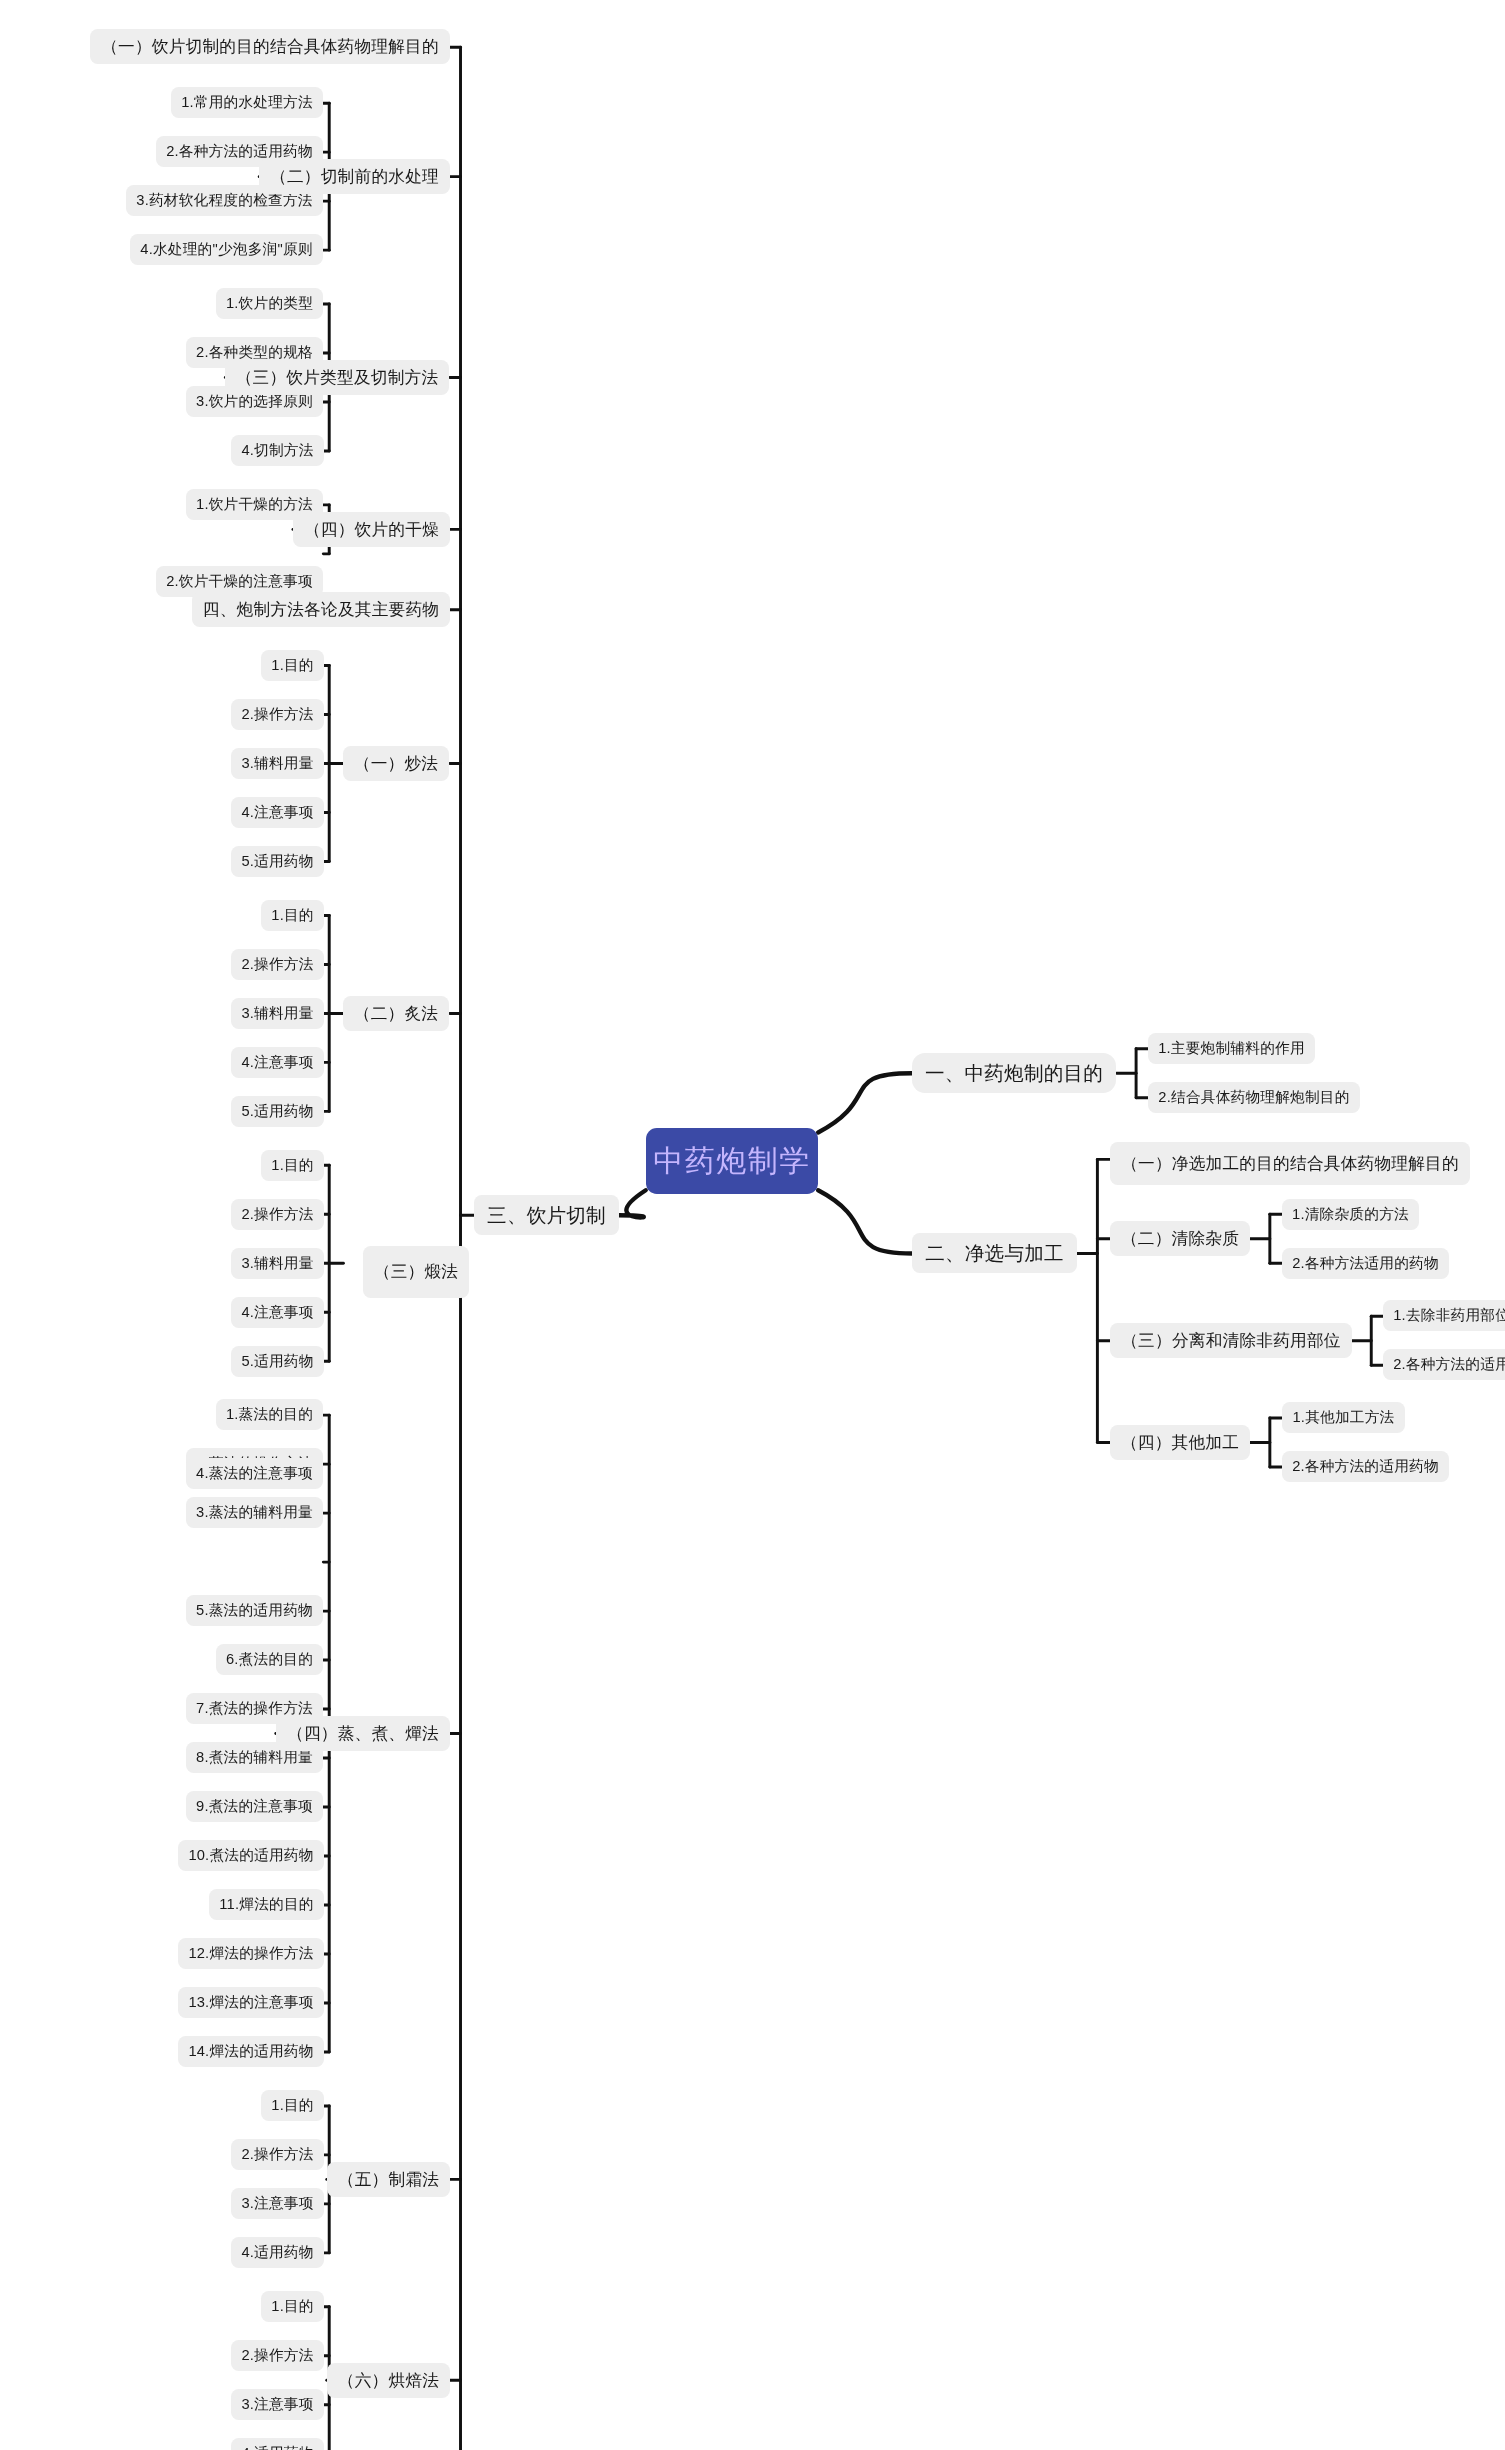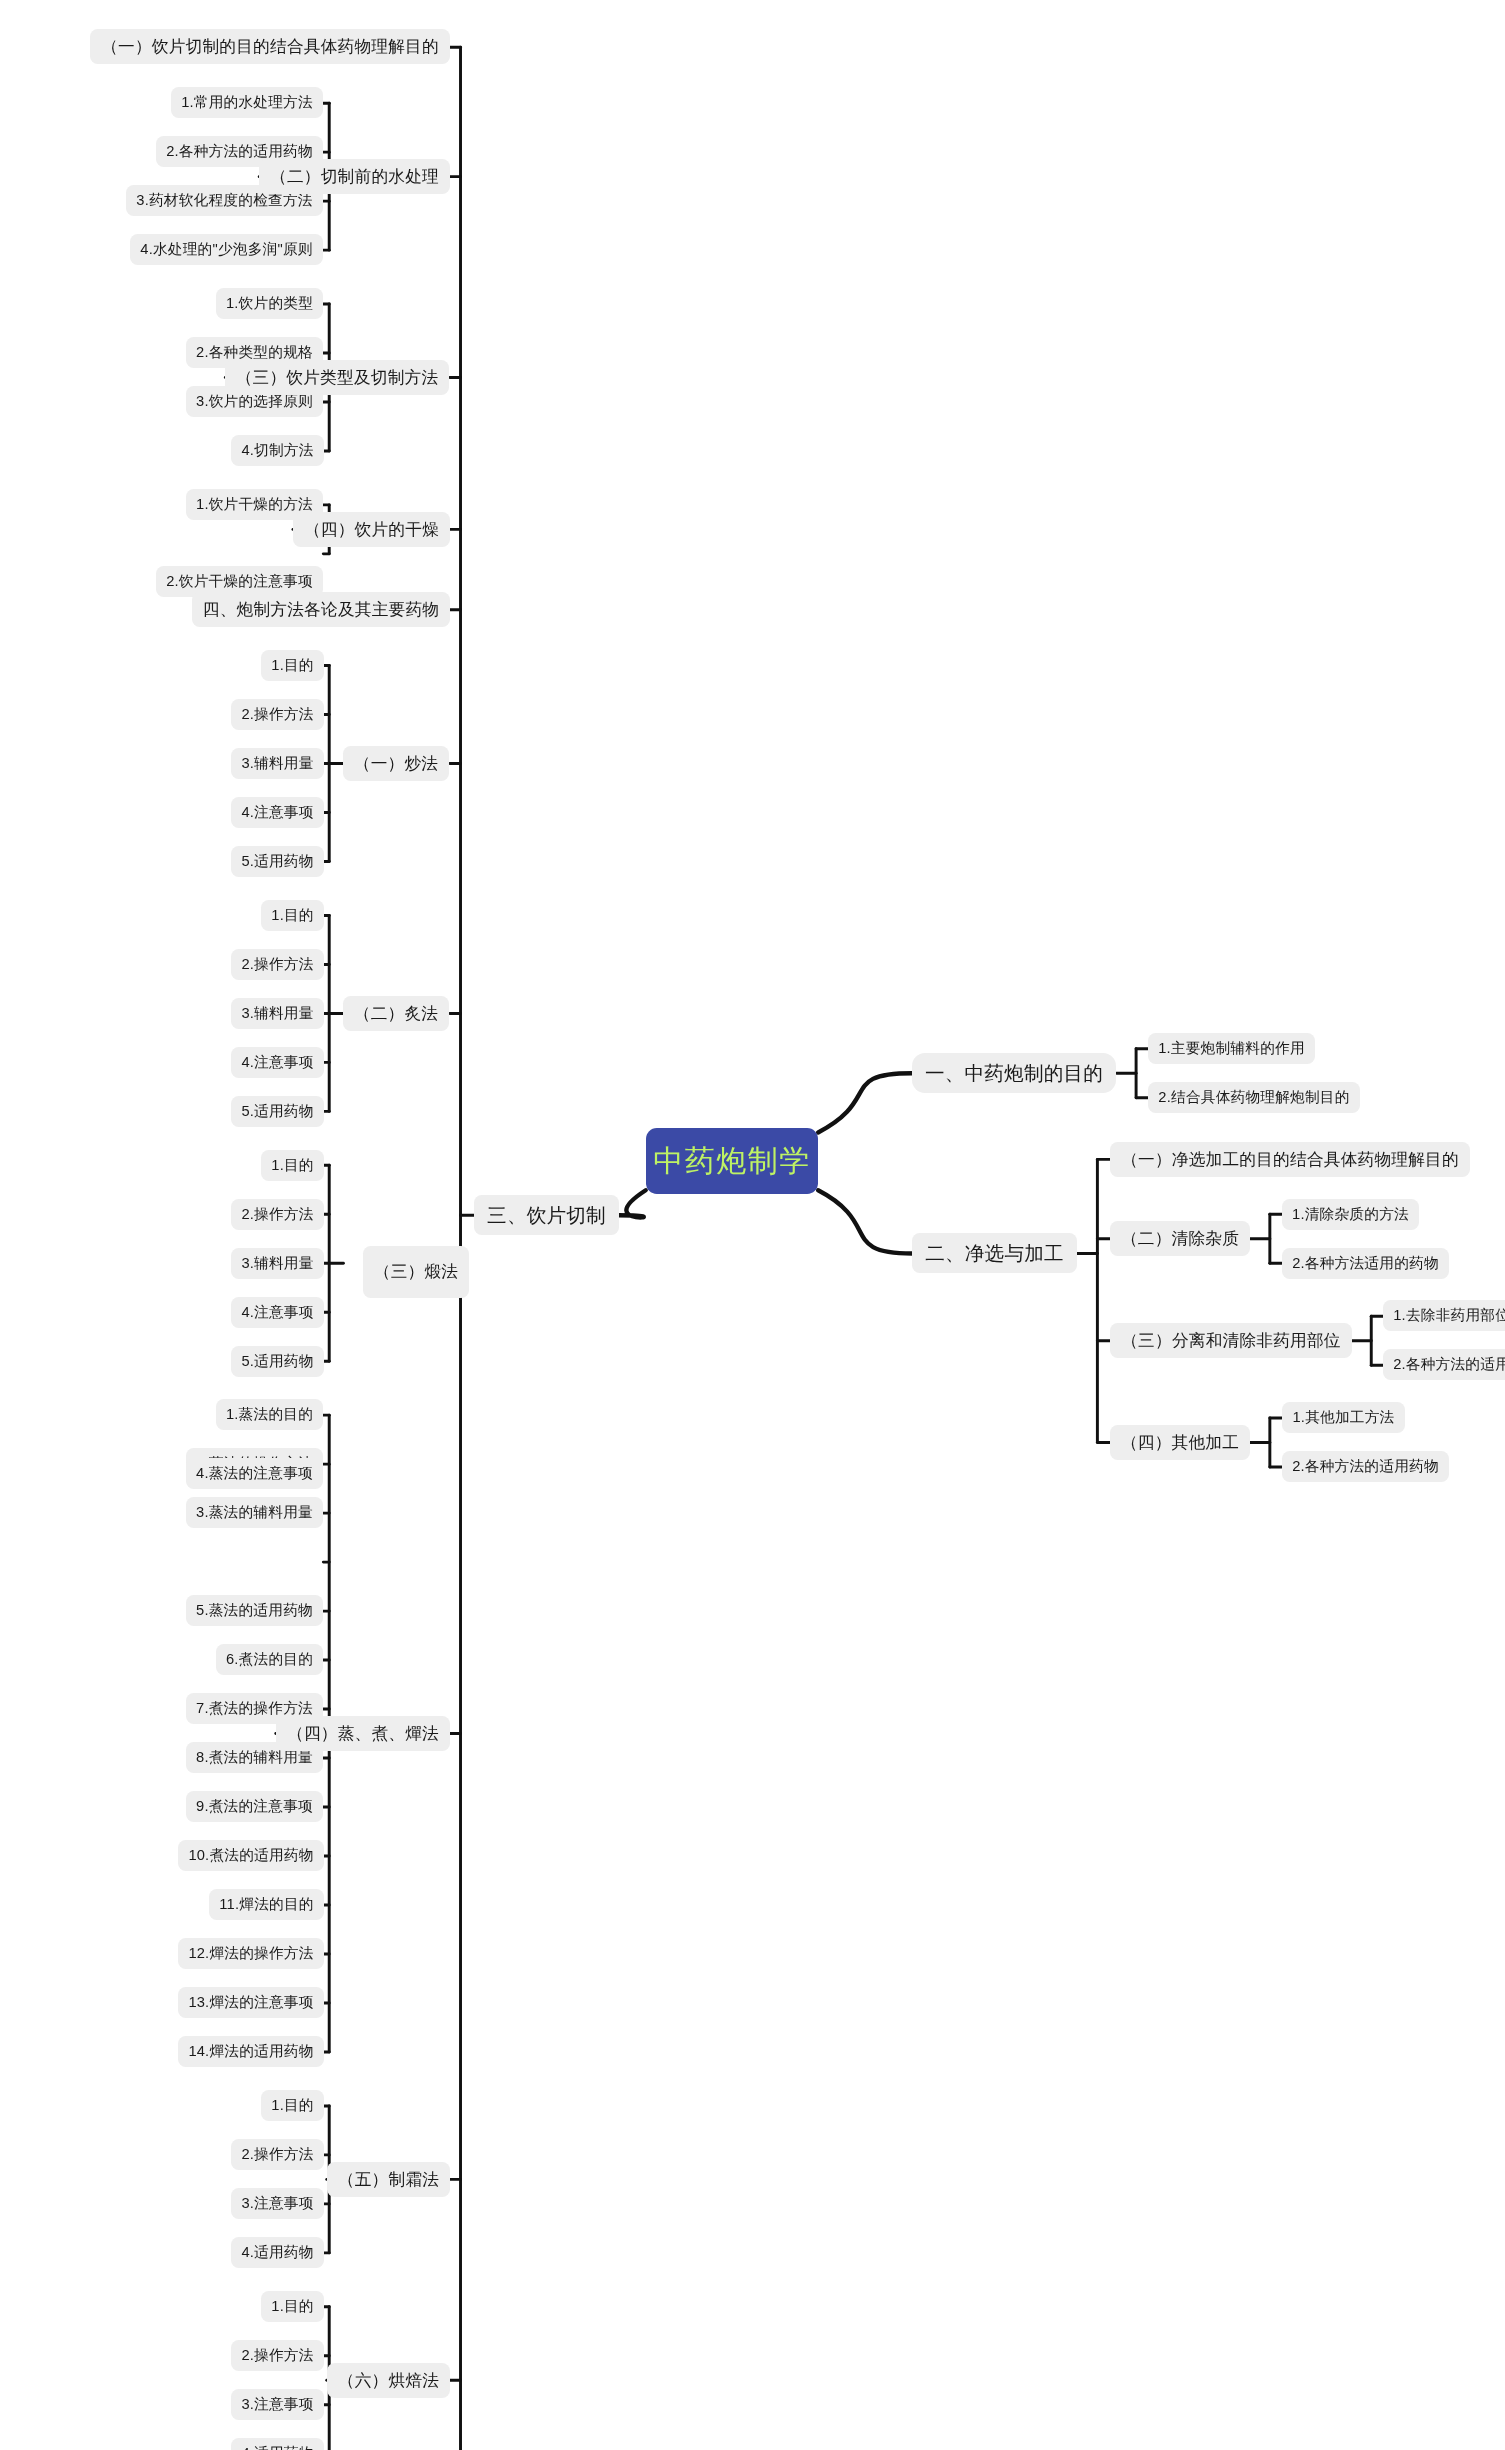--- a/index.html
+++ b/index.html
@@ -23,21 +23,21 @@
     justify-content:center;
     white-space:nowrap;
     line-height:1.15;
     letter-spacing:0.2px;
   }
   .lvl1{ font-size:19.6px; padding:0 12.7px; height:40px; }
   .lvl2{ font-size:16.7px; padding:0 10.8px; height:35px; }
   .lvl3{ font-size:14.7px; padding:0 9.8px; height:31px; }
   .central{
     background:#3b4aa6;
-    color:#bef264;
+    color:#c4b5fd;
     font-size:30px;
     font-weight:400;
     border-radius:10.8px;
     height:66px;
     padding:0 20.6px;
     letter-spacing:1.5px;
   }
 </style>
 </head>
 <body>
@@ -234,21 +234,21 @@
       <div class="node lvl3" style="left: 231px; top: 2340px; width: 93px; height: 31px;">2.操作方法</div>
       <div class="node lvl3" style="left: 231px; top: 2389px; width: 93px; height: 31px;">3.注意事项</div>
       <div class="node lvl3" style="left: 231px; top: 2438px; width: 93px; height: 31px;">4.适用药物</div>
       <div class="node lvl2" style="left: 327px; top: 2363px; width: 123px; height: 35px; border-radius: 8px;">（六）烘焙法</div>
       <div class="node lvl1" style="left: 474px; top: 1195px; width: 145px; height: 40px;">三、饮片切制</div>
       <div class="node lvl1 central" style="font-size: 30px; left: 646px; top: 1128px; width: 172px; height: 66px;">中药炮制学</div>
       <div class="node lvl1" style="left: 912px; top: 1053px; width: 204px; height: 40px; border-radius: 13px;">一、中药炮制的目的</div>
       <div class="node lvl3" style="left: 1148px; top: 1033px; width: 167px; height: 31px;">1.主要炮制辅料的作用</div>
       <div class="node lvl3" style="left: 1148px; top: 1082px; width: 212px; height: 31px;">2.结合具体药物理解炮制目的</div>
       <div class="node lvl1" style="left: 912px; top: 1233px; width: 165px; height: 40px;">二、净选与加工</div>
-      <div class="node lvl2" style="left: 1110px; top: 1142px; width: 360px; height: 35px;">（一）净选加工的目的结合具体药物理解目的</div>
+      <div class="node lvl2" style="left: 1110px; top: 1142px; width: 360px; height: 43px;">（一）净选加工的目的结合具体药物理解目的</div>
       <div class="node lvl2" style="left: 1110px; top: 1221px; width: 140px; height: 35px;">（二）清除杂质</div>
       <div class="node lvl3" style="left: 1282px; top: 1199px; width: 137px; height: 31px;">1.清除杂质的方法</div>
       <div class="node lvl3" style="left: 1282px; top: 1248px; width: 167px; height: 31px;">2.各种方法适用的药物</div>
       <div class="node lvl2" style="left: 1110px; top: 1323px; width: 242px; height: 35px;">（三）分离和清除非药用部位</div>
       <div class="node lvl3" style="left: 1383px; top: 1300px; width: 182px; height: 31px;">1.去除非药用部位的方法</div>
       <div class="node lvl3" style="left: 1383px; top: 1349px; width: 167px; height: 31px;">2.各种方法的适用药物</div>
       <div class="node lvl2" style="left: 1110px; top: 1425px; width: 140px; height: 35px;">（四）其他加工</div>
       <div class="node lvl3" style="left: 1282px; top: 1402px; width: 123px; height: 31px;">1.其他加工方法</div>
       <div class="node lvl3" style="left: 1282px; top: 1451px; width: 167px; height: 31px;">2.各种方法的适用药物</div>
     </div>

